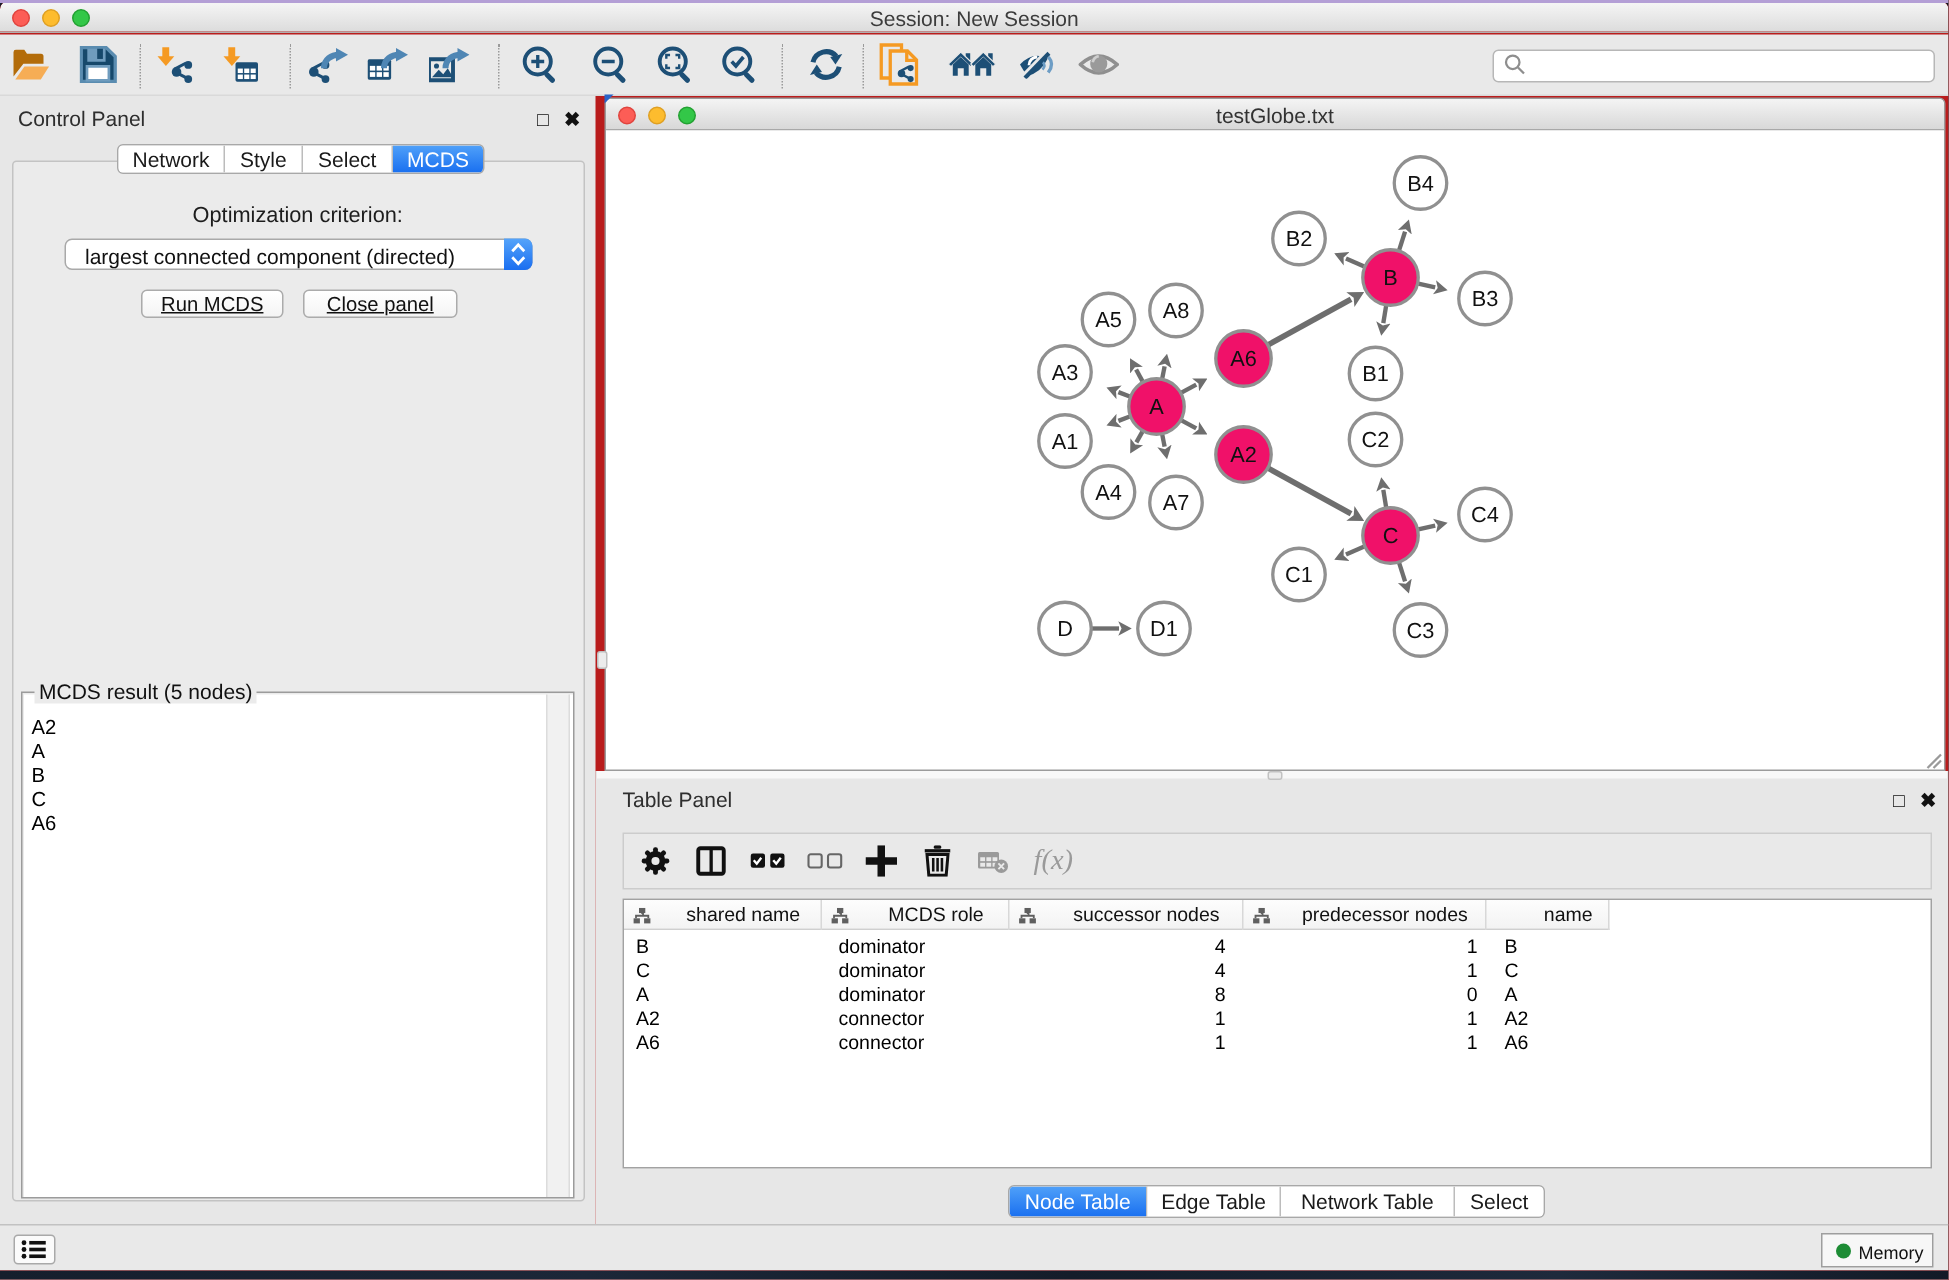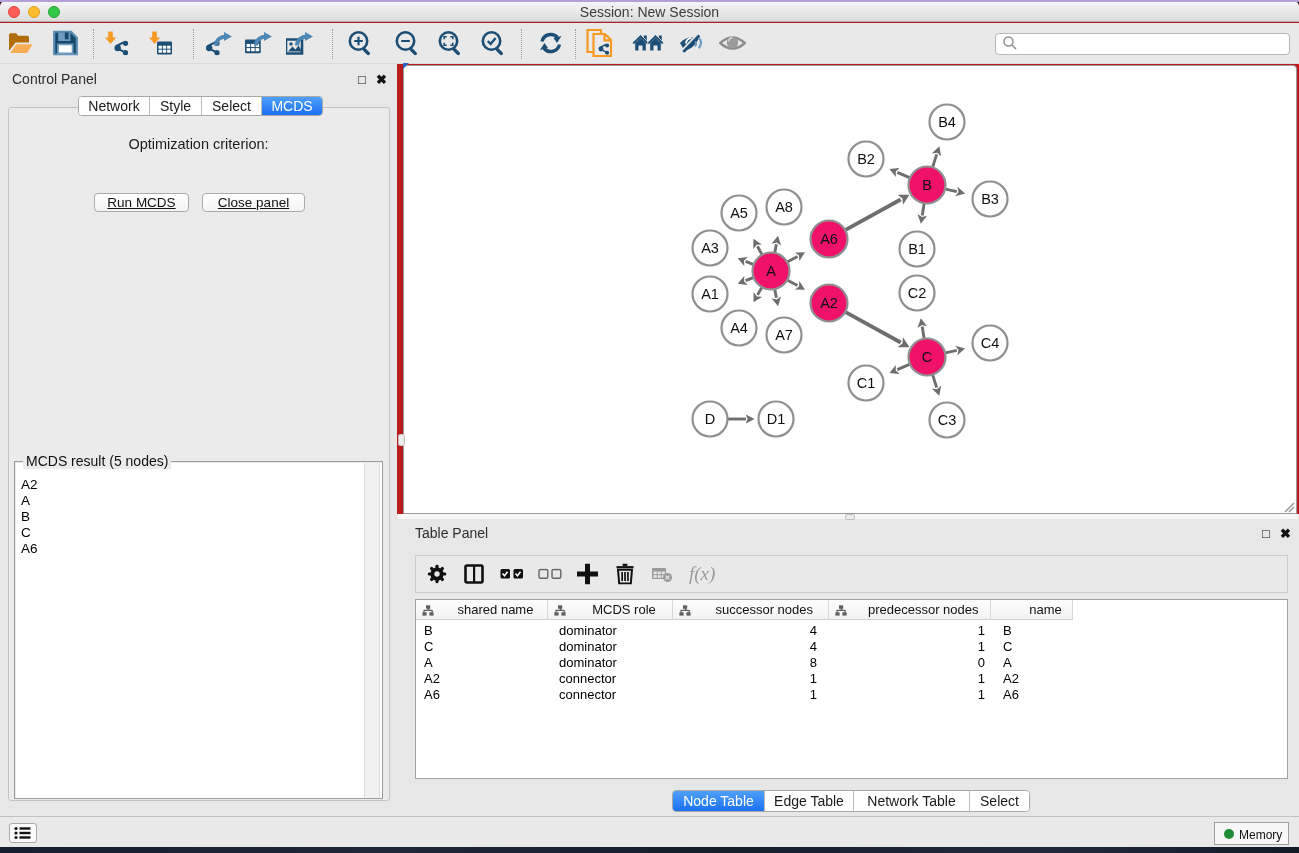--- a/index.html
+++ b/index.html
@@ -242,36 +242,49 @@
     <div class="winbtns" style="left:358px;top:8px;">□</div>
     <div class="winbtns" style="left:376px;top:8px;font-weight:bold;">✖</div>
     <div id="cpbox"></div>
     <div class="tabs" id="cptabs">
       <div class="tab" style="width:71px;">Network</div>
       <div class="tab" style="width:52px;">Style</div>
       <div class="tab" style="width:60px;">Select</div>
       <div class="tab sel" style="width:58px;">MCDS</div>
     </div>
     <div id="optlab">Optimization criterion:</div>
+    <div id="dropdown">
+      <div class="txt">largest connected component (directed)</div>
+      <div class="step"><svg width="19" height="21" viewBox="0 0 19 21">
+            <path d="M5.5 8.5 L9.5 4.2 L13.5 8.5" fill="none" stroke="#fff" stroke-width="1.8"></path>
+            <path d="M5.5 12.5 L9.5 16.8 L13.5 12.5" fill="none" stroke="#fff" stroke-width="1.8"></path>
+          </svg></div>
+    </div>
     <div class="btn" style="left:94px;top:129px;width:95px;">Run MCDS</div>
     <div class="btn" style="left:202px;top:129px;width:103px;">Close panel</div>
     <div id="mcdsbox">
       <div id="mcdslist">
         <div class="it" style="padding-top:14px;">A2</div>
         <div class="it">A</div>
         <div class="it">B</div>
         <div class="it">C</div>
         <div class="it">A6</div>
         <div id="mcdsscroll"></div>
       </div>
       <div class="legend">MCDS result (5 nodes)</div>
     </div>
   </div>
   <div style="position:absolute;left:403px;top:62px;width:0;height:0;border-top:6px solid #2a64c8;border-right:6px solid transparent;z-index:3;"></div>
   <div id="netframe">
+    <div id="nettitle">
+      <div class="tl" style="left:8px;top:5px;background:#fc5d56;border:0.5px solid #e0443e;"></div>
+      <div class="tl" style="left:28px;top:5px;background:#fdbc2e;border:0.5px solid #dfa023;"></div>
+      <div class="tl" style="left:48px;top:5px;background:#33c748;border:0.5px solid #23a132;"></div>
+      <div class="t">testGlobe.txt</div>
+    </div>
     <svg id="graph" width="892" height="426" viewBox="0 0 892 426">
     <defs>
     <marker id="ah" markerWidth="9" markerHeight="10.5" refX="0.5" refY="5.25" orient="auto" markerUnits="userSpaceOnUse">
             <path d="M0 0.4 L9 5.25 L0 10.1 L2.2 5.25 z" fill="#6e6e6e"></path>
           </marker>
     <marker id="ah2" markerWidth="10.5" markerHeight="12" refX="0.5" refY="6" orient="auto" markerUnits="userSpaceOnUse">
             <path d="M0 0.4 L10.5 6 L0 11.6 L2.5 6 z" fill="#6e6e6e"></path>
           </marker>
     </defs>
     <line x1="357.8" y1="166.4" x2="353.4" y2="158.3" stroke="#6e6e6e" stroke-width="2.9" marker-end="url(#ah)"></line>

